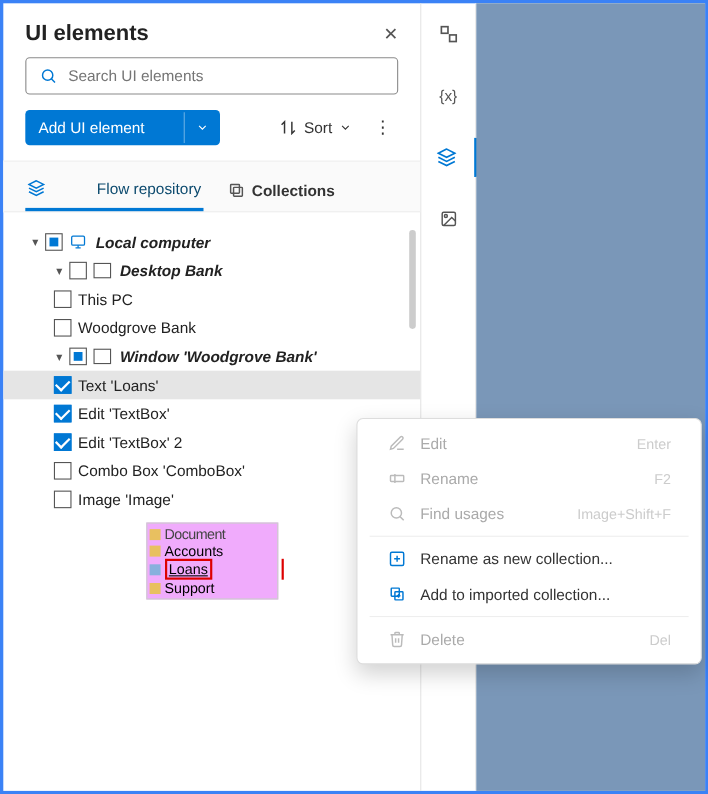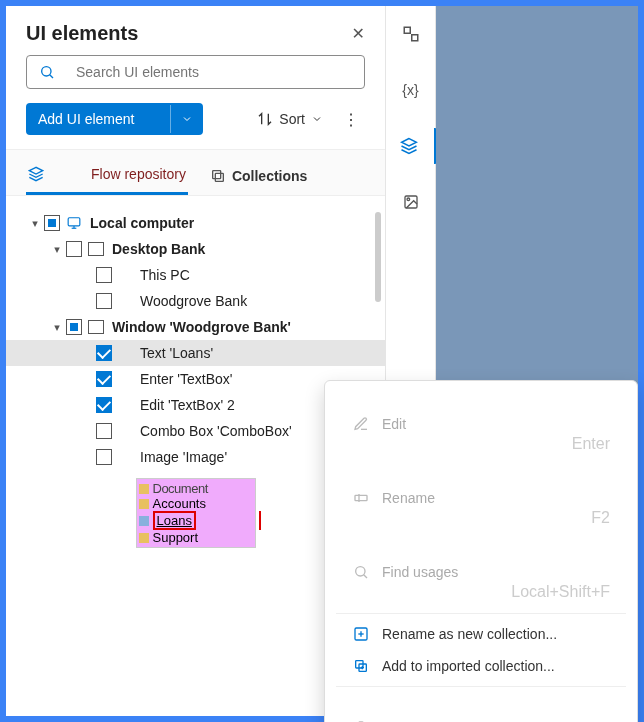--- a/index.html
+++ b/index.html
@@ -1,79 +1,79 @@
 <!DOCTYPE html>
 <html><head>
 <meta charset="utf-8">
 <style>
 * { box-sizing: border-box; margin: 0; padding: 0; font-family: "Segoe UI", sans-serif; }
 body { width: 644px; height: 722px; overflow: hidden; position: relative; background: #fff; }
 
-.app { display: flex; width: 644px; height: 722px; border: 6px solid #3b82f6; }
+.app { display: flex; width: 644px; height: 722px; border: 3px solid #3b82f6; }
 
 .main-panel { width: 380px; display: flex; flex-direction: column; border-right: 1px solid #e5e5e5; }
 .right-rail { width: 50px; display: flex; flex-direction: column; align-items: center; padding-top: 10px; gap: 20px; border-right: 1px solid #e5e5e5; }
 .right-bg { flex: 1; background: #7a97b8; }
 
 .header { display: flex; align-items: center; justify-content: space-between; padding: 16px 20px 10px 20px; }
 .title { font-size: 20px; font-weight: 600; color: #222; }
 .close-x { font-size: 16px; color: #555; cursor: pointer; }
 
 .search-wrap { padding: 0 20px 14px 20px; }
-.search { display: flex; align-items: flex-end; gap: 21px; border: 1px solid #8a8a8a; border-radius: 4px; padding: 8px 12px; }
+.search { display: flex; align-items: flex-end; gap: 10px; border: 1px solid #8a8a8a; border-radius: 4px; padding: 8px 12px; }
 .search svg { width: 16px; height: 16px; stroke: #0078d4; fill: none; }
 .search input { border: none; outline: none; flex: 1; font-size: 14px; color: #555; }
 
 .toolbar { display: flex; align-items: center; justify-content: space-between; padding: 0 18px 14px 20px; }
 .add-btn { display: flex; align-items: center; background: #0078d4; color: #fff; border-radius: 4px; overflow: hidden; gap: 23px; }
 .add-btn .label { padding: 8px 12px; font-size: 14px; }
 .add-btn .split { padding: 8px 10px; border-left: 1px solid rgba(255,255,255,0.4); display:flex; align-items:center; }
 .toolbar-right { display: flex; align-items: center; gap: 8px; }
 .sort { display: flex; align-items: center; gap: 6px; color: #333; font-size: 14px; padding: 4px 4px; }
 .kebab { padding: 4px 8px; color: #333; }
 
 .tabs { display: flex; gap: 20px; padding: 10px 20px 0 20px; border-top: 1px solid #eee; border-bottom: 1px solid #eee; background:#fafafa;}
 .tab { display: flex; align-items: center; gap: 6px; padding: 6px 2px 10px 2px; font-size: 14px; color: #333; font-weight: bold; }
-.tab.active { color: #7f1d1d; border-bottom: 3px solid #0078d4; font-weight: 500; gap: 47px; }
+.tab.active { color: #0c4a6e; border-bottom: 3px solid #0078d4; font-weight: 500; gap: 47px; }
 
 .tree { position: relative; padding: 14px 0 8px 0; overflow-y: auto; flex: 1; }
 .tree-scrollbar { position: absolute; right: 4px; top: 16px; width: 6px; height: 90px; background: #ccc; border-radius: 3px; }
 .node { display: flex; align-items: center; padding: 5px 10px 5px 0; font-size: 14px; color: #222; }
 .node .chev { width: 18px; display: flex; justify-content: center; color: #555; font-size: 11px; }
 .node .cb { width: 16px; height: 16px; border: 1px solid #555; margin-right: 6px; display:flex; align-items:center; justify-content:center; }
 .node .cb.checked { background: #0078d4; border-color: #0078d4; }
 .node .cb.checked::after { content:""; width:6px; height:10px; border: solid #fff; border-width: 0 2px 2px 0; transform: rotate(45deg); margin-top:-2px; }
 .node .cb.partial::after { content:""; width:8px; height:8px; background:#0078d4; }
 .node .nic { width: 16px; height: 14px; border: 1px solid #555; margin-right: 8px; display:inline-block; }
 .node .lbl { white-space: nowrap; }
 .pad0 { padding-left: 20px; }
 .pad1 { padding-left: 42px; }
-.pad3 { padding-left: 90px; gap: 22px; }
-.bold { font-weight: 600; }
+.pad3 { padding-left: 46px; }
+.bold { font-weight: 600; font-style: italic; }
 .sel { background: #e5e5e5; }
 
 .preview { display:flex; justify-content:center; padding: 8px 0 20px 0; }
 .preview-box { width: 120px; background:#f0abfc; border:1px solid #ccc; padding: 2px; font-size:13px;}
 .preview-row { display:flex; align-items:center; gap:4px; }
 .preview-row .picon { width:10px; height:10px; background:#e8c060; }
 .preview-row.hl { position:relative;text-decoration:underline; }
 .preview-row.hl .redbox { border:2px solid #d00; padding:0 2px; }
 .preview-row.hl .redline { position:absolute; top:0; bottom:0; right:-8px; width:2px; background:#d00;}
 .preview-cut { color:#444; letter-spacing:-0.5px;}
 
 .rail-btn { width: 40px; height: 36px; display:flex; align-items:center; justify-content:center; color:#555; border-radius:2px; }
 .rail-btn.active { color:#0078d4; border-right: 3px solid #0078d4; width: 50px; padding-right: 3px; margin-right:-3px;}
 
 
 .ctx { position: absolute; left: 324px; top: 380px; width: 314px; background: #fff; border: 1px solid #ddd; box-shadow: 0 8px 20px rgba(0,0,0,0.18); border-radius: 6px; padding: 6px 11px; }
 .ctx-item { display: flex; align-items: center; padding: 8px 16px; font-size: 14px; color: #333; gap: 12px; }
 .ctx-item.disabled { color: #aaa; }
 .ctx-item .ci-icon { width: 18px; display:flex; justify-content:center; align-items:center; }
 .ctx-item .ci-label { flex: 1; }
-.ctx-item .ci-sc { color: #888; font-size: 16px; margin-top: 40px; }
+.ctx-item .ci-sc { color: #888; font-size: 13px; }
 .ctx-item.disabled .ci-sc { color: #ccc; }
 .ctx-sep { height: 1px; background: #eee; margin: 4px 0; }
 
 svg { display:block; }
 </style>
 </head>
 <body>
 
 <div class="app">
   <div class="main-panel">
@@ -184,21 +184,21 @@
         <span class="lbl bold">Window 'Woodgrove Bank'</span>
       </div>
 
       <div class="node pad3 sel">
         <span class="cb checked"></span>
         <span class="lbl">Text 'Loans'</span>
       </div>
 
       <div class="node pad3">
         <span class="cb checked"></span>
-        <span class="lbl">Enter 'TextBox'</span>
+        <span class="lbl">Edit 'TextBox'</span>
       </div>
 
       <div class="node pad3">
         <span class="cb checked"></span>
         <span class="lbl">Edit 'TextBox' 2</span>
       </div>
 
       <div class="node pad3">
         <span class="cb"></span>
         <span class="lbl">Combo Box 'ComboBox'</span>
@@ -282,21 +282,21 @@
     <span class="ci-sc">F2</span>
   </div>
   <div class="ctx-item disabled">
     <span class="ci-icon">
       <svg width="16" height="16" viewBox="0 0 24 24" fill="none" stroke="#bbb" stroke-width="2">
           <circle cx="11" cy="11" r="7"></circle>
           <line x1="21" y1="21" x2="16" y2="16"></line>
         </svg>
     </span>
     <span class="ci-label">Find usages</span>
-    <span class="ci-sc">Local+Shift+F</span>
+    <span class="ci-sc">Image+Shift+F</span>
   </div>
   <div class="ctx-sep"></div>
   <div class="ctx-item">
     <span class="ci-icon">
       <svg width="16" height="16" viewBox="0 0 24 24" fill="none" stroke="#0078d4" stroke-width="2">
           <rect x="3" y="3" width="18" height="18" rx="2"></rect>
           <line x1="12" y1="8" x2="12" y2="16"></line>
           <line x1="8" y1="12" x2="16" y2="12"></line>
         </svg>
     </span>

